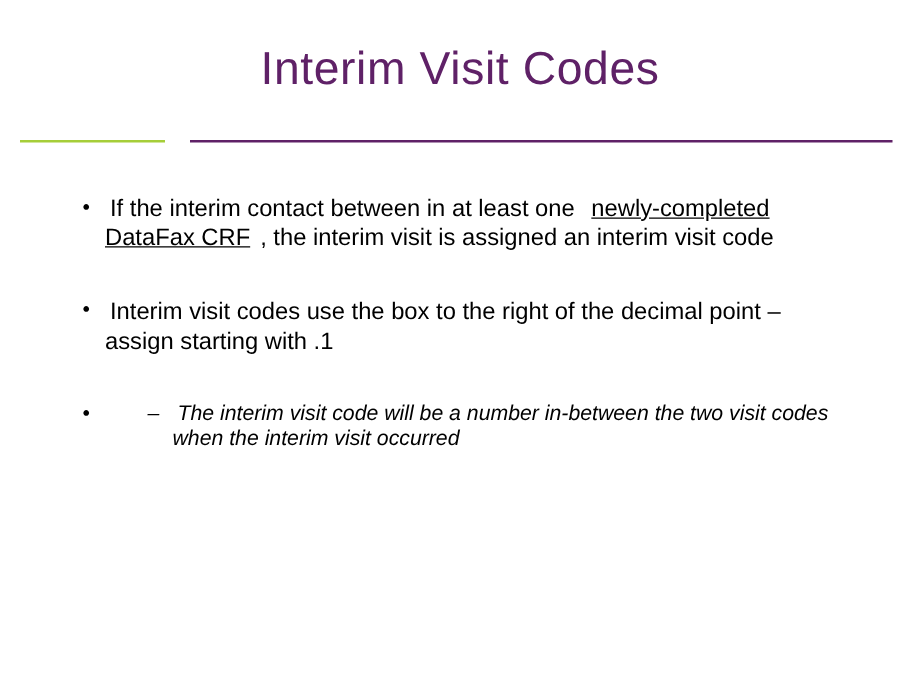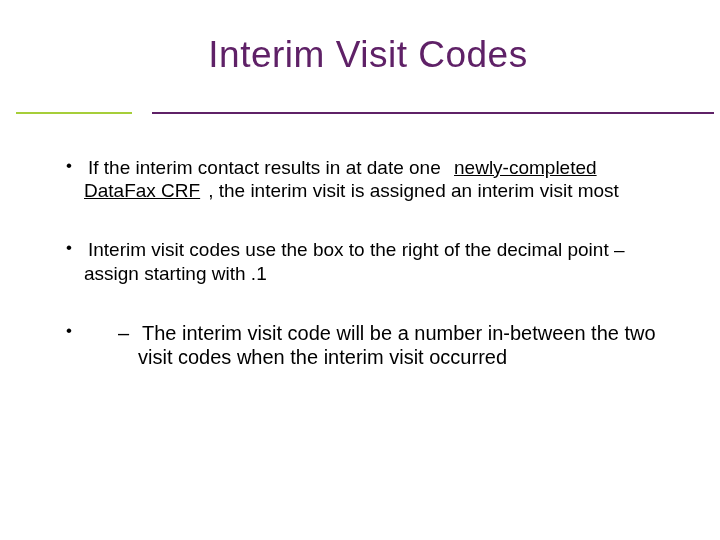--- a/index.html
+++ b/index.html
@@ -57,21 +57,22 @@
     position: absolute;
     left: 2px;
     top: 0;
     font-size: 17px;
   }
   li.bullet:last-of-type { margin-bottom: 0; }
   li.sub {
     position: relative;
     padding-left: 46px;
     margin-top: 6px;
-    font-size: 20px;
+    font-size: 17px;
+    font-style: italic;
   }
   li.sub::before {
     content: "–";
     position: absolute;
     left: 26px;
     top: 0;
   }
   .u { text-decoration: underline; }
   .last-bullet { margin-left: 10px; padding-left:20px; position:relative; margin-top:36px;}
   .last-bullet::before {
@@ -90,21 +91,21 @@
 </div>
 
 <div class="rule-row">
   <div class="rule-green"></div>
   <div class="rule-line"></div>
 </div>
 
 <div class="content">
   <ul>
     <li class="bullet">
-      <span>If the interim contact results in at date one </span><span class="u">newly-completed DataFax CRF</span><span>, the interim visit is assigned an interim visit most</span>
+      <span>If the interim contact between in at least one </span><span class="u">newly-completed DataFax CRF</span><span>, the interim visit is assigned an interim visit code</span>
     </li>
     <li class="bullet">
       <span>Interim visit codes use the box to the right of the decimal point – assign starting with .1</span>
     </li>
     <li class="bullet" style="margin-bottom:6px;">
       <ul>
         <li class="sub">
           <span>The interim visit code will be a number in-between the two visit codes when the interim visit occurred</span>
         </li>
       </ul>

